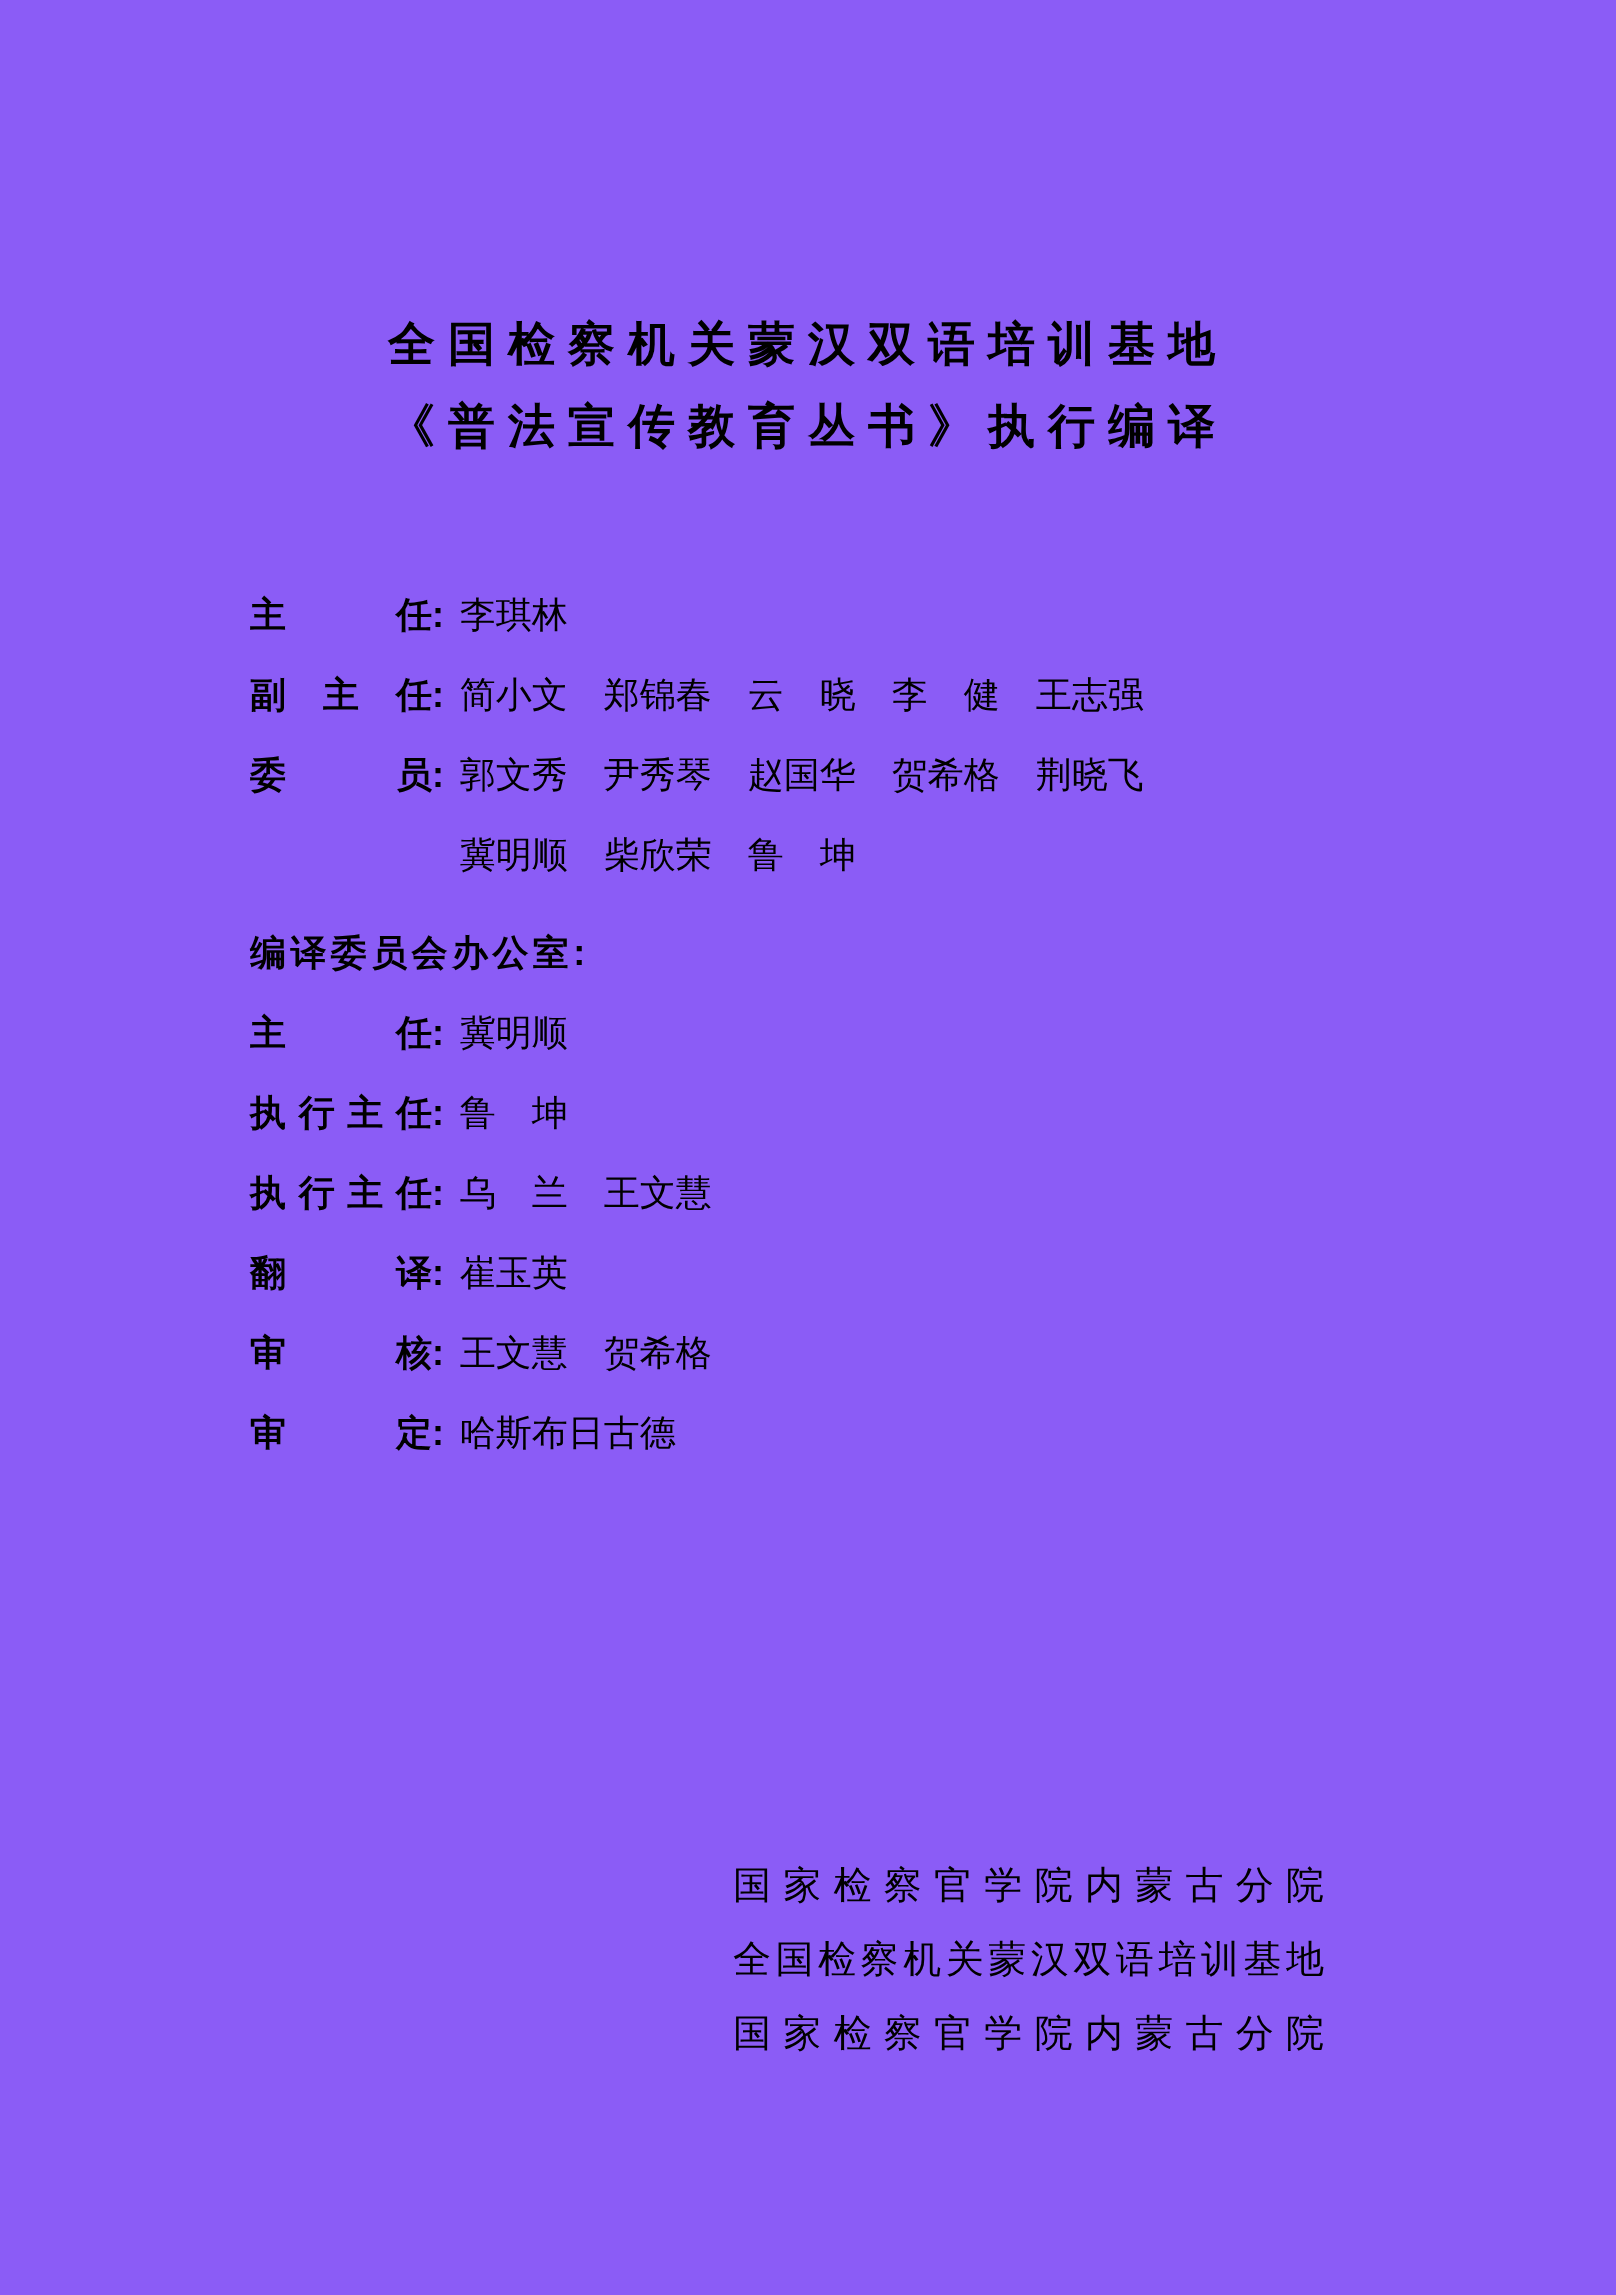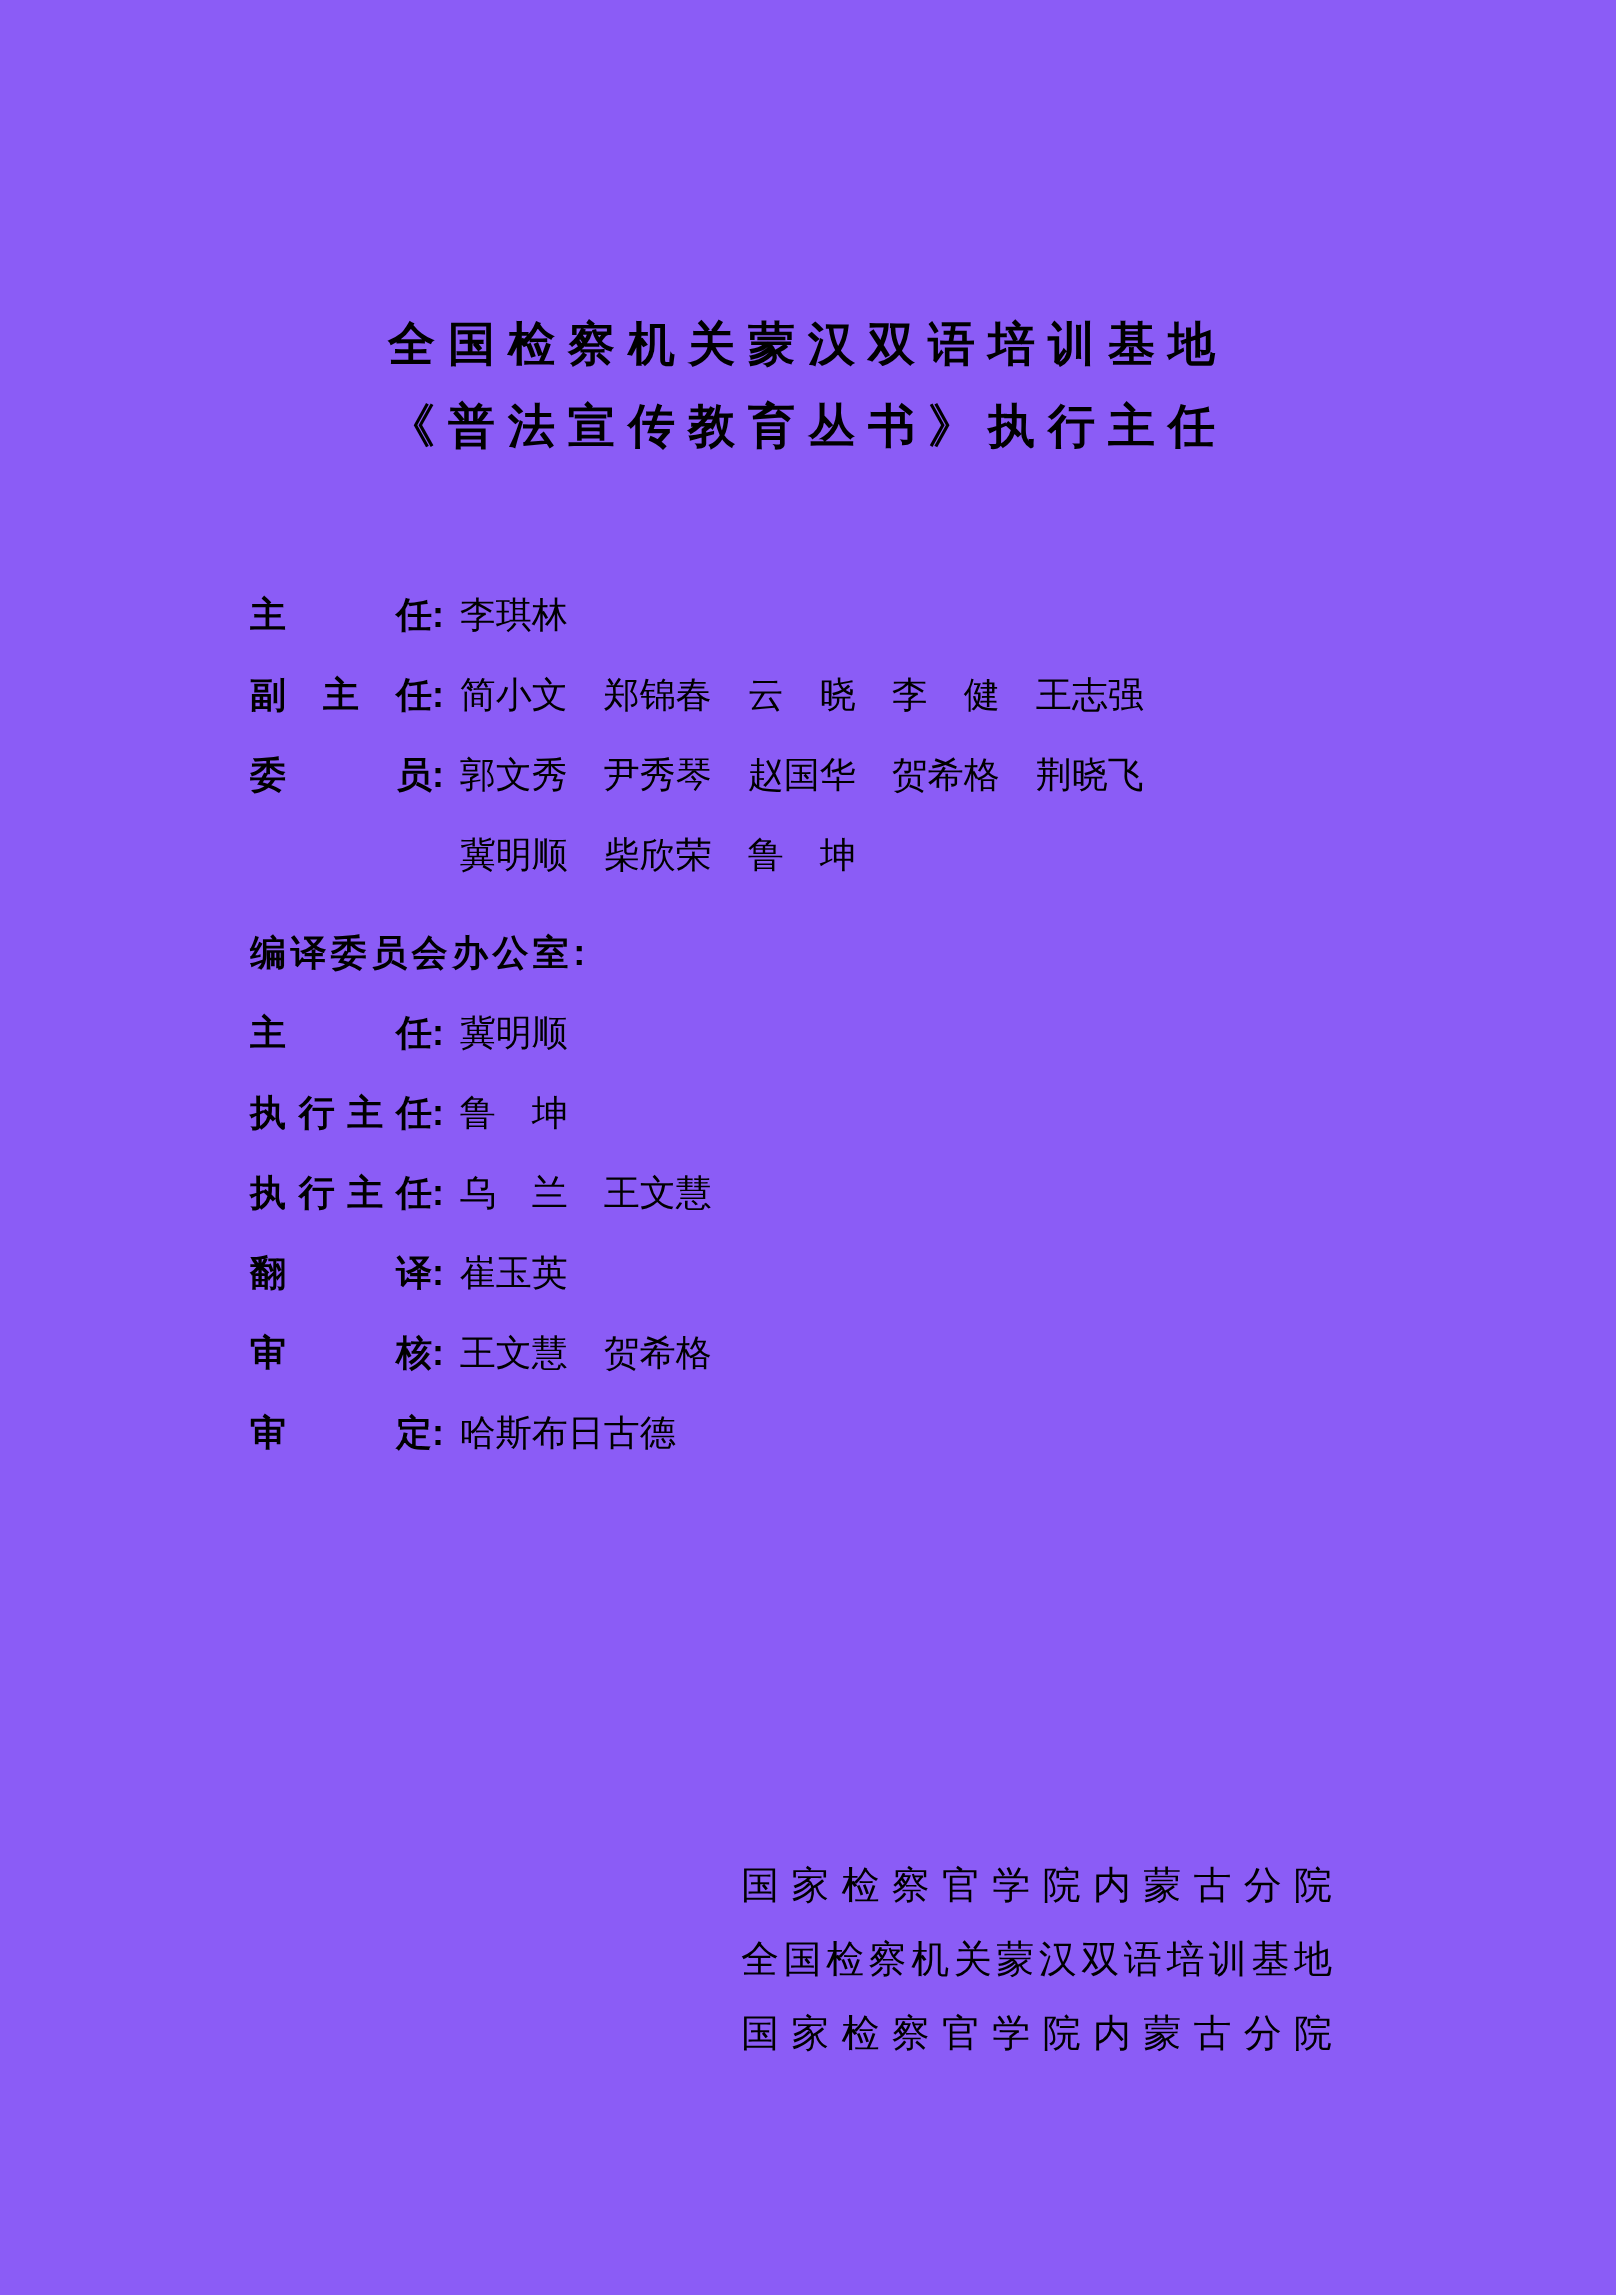--- a/index.html
+++ b/index.html
@@ -75,39 +75,38 @@
     white-space: nowrap;
   }
   
   .publishers {
     position: absolute;
     top: 1848px;
     left: 733px;
     width: 591px;
     font-family: "Liberation Serif", serif;
     font-size: 38px;
-    margin-left: 8px;
   }
   .pub-line {
     height: 74px;
     line-height: 74px;
     text-align: justify;
     text-align-last: justify;
     text-justify: inter-character;
     white-space: nowrap;
   }
 </style>
 </head>
 <body>
 
 <div class="page">
 
   <header class="title-block">
     <div class="title-line">全国检察机关蒙汉双语培训基地</div>
-    <div class="title-line">《普法宣传教育丛书》执行主任</div>
+    <div class="title-line">《普法宣传教育丛书》执行编译</div>
   </header>
 
   <section class="roster">
 
     <div class="row">
       <span class="role-label">主任</span>
       <span class="role-colon">:</span>
       <span class="role-names">李琪林</span>
     </div>
 

